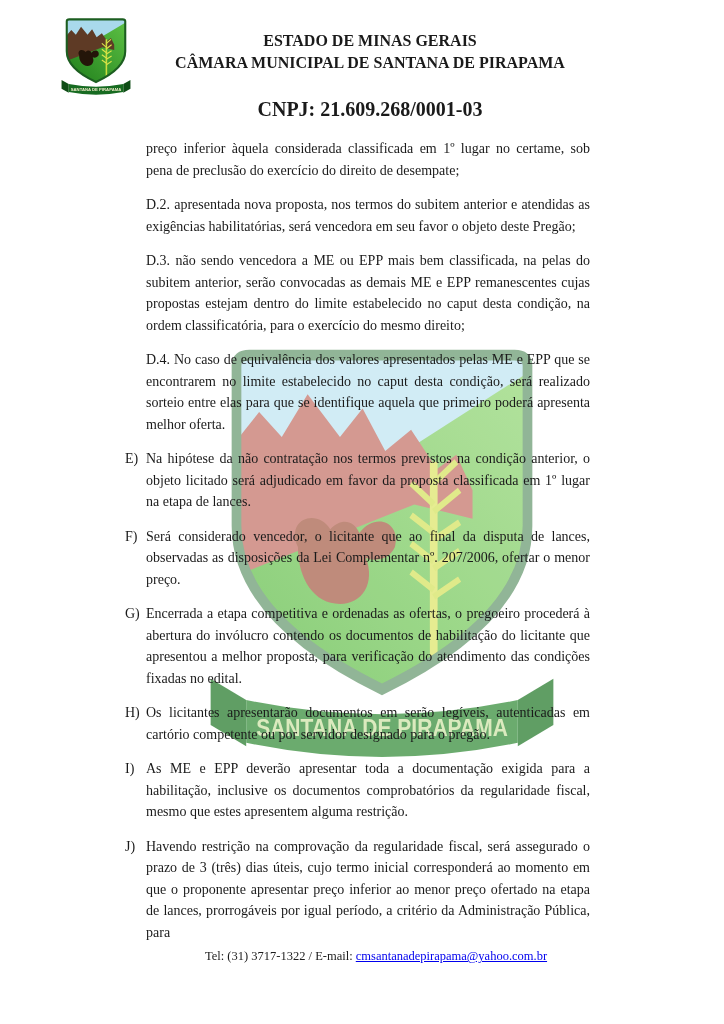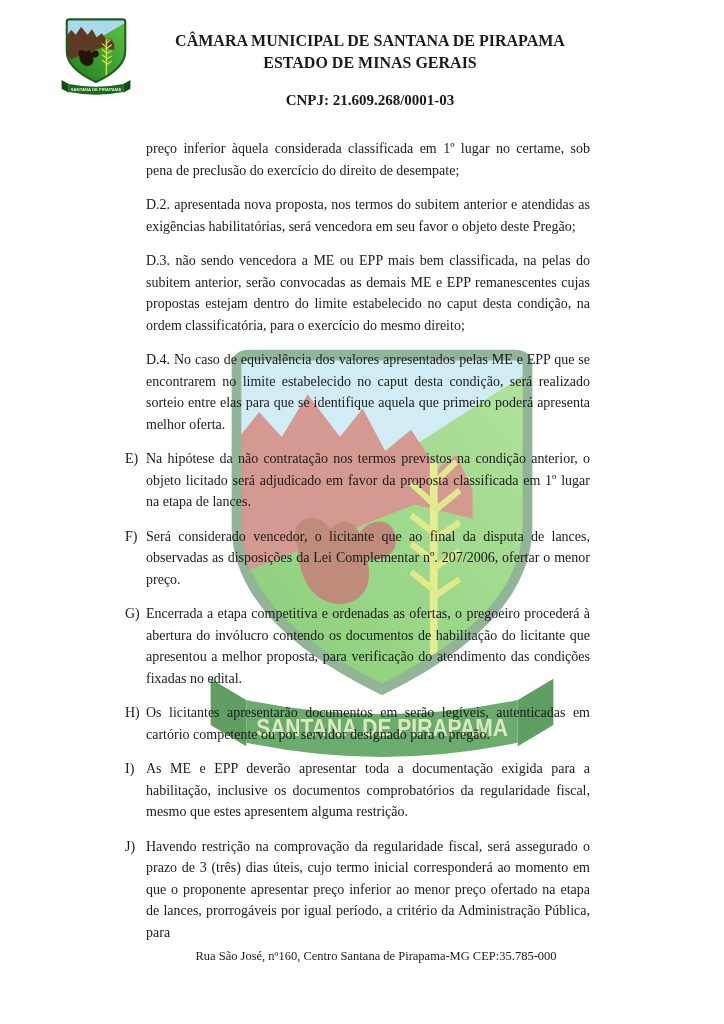--- a/index.html
+++ b/index.html
@@ -12,21 +12,21 @@
     overflow:hidden;
     margin:0 auto;
     box-shadow:0 0 4px rgba(0,0,0,.25);
   }
   
   .logo{position:absolute;left:57px;top:18px;width:78px;height:84px;}
   .header-text{
     position:absolute;left:150px;top:30px;width:440px;
     text-align:center;font-weight:bold;font-size:16px;line-height:22px;
   }
-  .header-text .cnpj{margin-top:15px;font-size:15px;}
+  .header-text .cnpj{margin-top:24px;font-size:20px;}
   
   .watermark{
     position:absolute;left:188px;top:348px;width:388px;height:448px;
     z-index:0;pointer-events:none;opacity:.9;
   }
   
   .doc-body{
     position:absolute;left:125px;top:138px;width:465px;z-index:2;
     font-size:14px;line-height:21.5px;text-align:justify;
   }
@@ -92,22 +92,22 @@
         <path d="M76,88 L76,32" stroke="#cddd3f" stroke-width="2.4" fill="none"></path>
         <path d="M76,38 l7,-6 M76,46 l8,-6 M76,54 l8,-5 M76,62 l8,-5 M76,70 l8,-5 M76,44 l-7,-6 M76,52 l-7,-5 M76,60 l-7,-5 M76,68 l-7,-5" stroke="#d8e34a" stroke-width="1.8" fill="none"></path>
       </g>
       <path d="M15,5 Q15,2 19,2 L101,2 Q105,2 105,5 L105,50 Q105,76 60,96 Q15,76 15,50 Z" fill="none" stroke="#1c5e20" stroke-width="3.2"></path>
       <path d="M18,99 L7,93 L7,106 L18,112 Z" fill="#0f4d16"></path>
       <path d="M102,99 L113,93 L113,106 L102,112 Z" fill="#0f4d16"></path>
       <path d="M18,99 Q60,107 102,99 L102,111 Q60,119 18,111 Z" fill="#176b21"></path>
       <text x="60" y="109" text-anchor="middle" font-size="6.5" font-family="Liberation Sans, sans-serif" font-weight="bold" fill="#efe9c8">SANTANA DE PIRAPAMA</text>
     </svg>
     <div class="header-text">
+      <div>ESTADO DE MINAS GERAIS</div>
       <div>CÂMARA MUNICIPAL DE SANTANA DE PIRAPAMA</div>
-      <div>ESTADO DE MINAS GERAIS</div>
       <div class="cnpj">CNPJ: 21.609.268/0001-03</div>
     </div>
   </header>
 
   <main class="doc-body">
     <p class="para">preço inferior àquela considerada classificada em 1º lugar no certame, sob pena de preclusão do exercício do direito de desempate;</p>
 
     <p class="para">D.2. apresentada nova proposta, nos termos do subitem anterior e atendidas as exigências habilitatórias, será vencedora em seu favor o objeto deste Pregão;</p>
     <p class="para">D.3. não sendo vencedora a ME ou EPP mais bem classificada, na pelas do subitem anterior, serão convocadas as demais ME e EPP remanescentes cujas propostas estejam dentro do limite estabelecido no caput desta condição, na ordem classificatória, para o exercício do mesmo direito;</p>
     <p class="para">D.4. No caso de equivalência dos valores apresentados pelas ME e EPP que se encontrarem no limite estabelecido no caput desta condição, será realizado sorteio entre elas para que se identifique aquela que primeiro poderá apresenta melhor oferta.</p>
@@ -132,16 +132,16 @@
       <span class="letter">I)</span>
       <span class="itext">As ME e EPP deverão apresentar toda a documentação exigida para a habilitação, inclusive os documentos comprobatórios da regularidade fiscal, mesmo que estes apresentem alguma restrição.</span>
     </div>
     <div class="litem justify-last">
       <span class="letter">J)</span>
       <span class="itext">Havendo restrição na comprovação da regularidade fiscal, será assegurado o prazo de 3 (três) dias úteis, cujo termo inicial corresponderá ao momento em que o proponente apresentar preço inferior ao menor preço ofertado na etapa de lances, prorrogáveis por igual período, a critério da Administração Pública, para</span>
     </div>
   </main>
 
   <footer class="doc-footer">
-    <div>Rua São José, nº160, Centro Santana de Pirapama-MG CEP:35.785-000</div>
+    <div><span>Tel: (31) 3717-1322 / E-mail: </span><a href="#">cmsantanadepirapama@yahoo.com.br</a></div>
   </footer>
 
 </div>
 
 </body></html>

